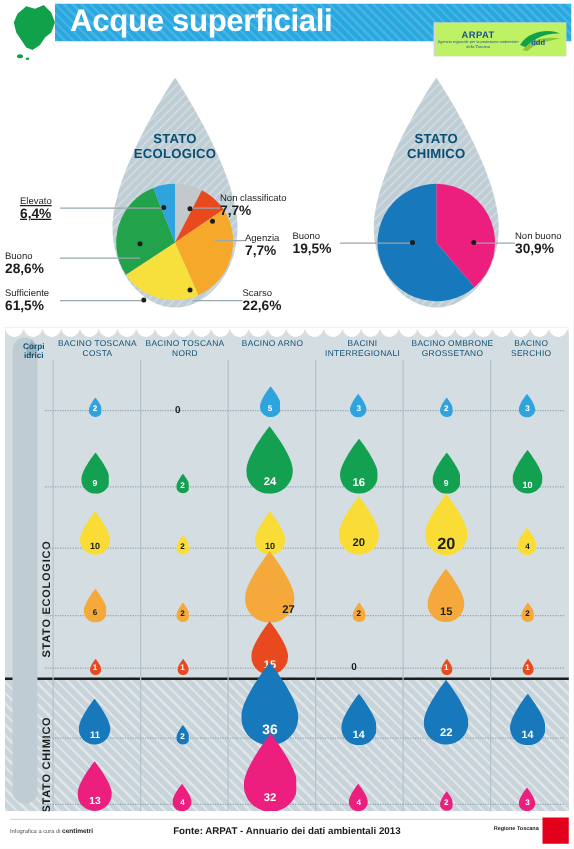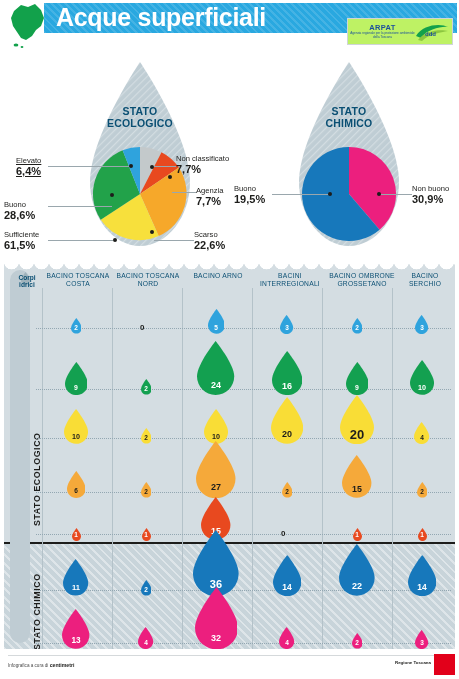--- a/index.html
+++ b/index.html
@@ -366,21 +366,21 @@
           </svg><div class="num" style="bottom: 4.92829px; color: rgb(29, 29, 27); font-size: 13px;">20</div></div>
         <div class="cell" style="left: 410.4px; top: 151.96px; width: 15.2px; height: 22.04px;"><svg viewBox="0 0 100 145" width="15.2" height="22.04">
             <path d="M50 0 C50 0 100 62 100 95 C100 123 78 145 50 145 C22 145 0 123 0 95 C0 62 50 0 50 0 Z" fill="#f9dd36"></path>
           </svg><div class="num" style="bottom: 2.204px; color: rgb(29, 29, 27); font-size: 6.5px;">4</div></div>
         <div class="cell" style="left: 62.6919px; top: 201.007px; width: 18.6161px; height: 26.9934px;"><svg viewBox="0 0 100 145" width="18.61612204515215" height="26.993376965470617">
             <path d="M50 0 C50 0 100 62 100 95 C100 123 78 145 50 145 C22 145 0 123 0 95 C0 62 50 0 50 0 Z" fill="#f5a93a"></path>
           </svg><div class="num" style="bottom: 2.69934px; color: rgb(29, 29, 27); font-size: 6.5px;">6</div></div>
         <div class="cell" style="left: 136.626px; top: 212.415px; width: 10.748px; height: 15.5846px;"><svg viewBox="0 0 100 145" width="10.748023074035522" height="15.584633457351508">
             <path d="M50 0 C50 0 100 62 100 95 C100 123 78 145 50 145 C22 145 0 123 0 95 C0 62 50 0 50 0 Z" fill="#f5a93a"></path>
           </svg><div class="num" style="bottom: 1.55846px; color: rgb(29, 29, 27); font-size: 6.5px;">2</div></div>
-        <div class="cell" style="left: 192.255px; top: 170.738px; width: 39.4908px; height: 57.2616px;"><svg viewBox="0 0 100 145" width="39.4907584125704" height="57.26159969822708">
+        <div class="cell" style="left: 192.255px; top: 170.738px; width: 39.4908px; height: 57.2616px; text-align: right;"><svg viewBox="0 0 100 145" width="39.4907584125704" height="57.26159969822708">
             <path d="M50 0 C50 0 100 62 100 95 C100 123 78 145 50 145 C22 145 0 123 0 95 C0 62 50 0 50 0 Z" fill="#f5a93a"></path>
           </svg><div class="num" style="bottom: 5.72616px; color: rgb(29, 29, 27); font-size: 9px;">27</div></div>
         <div class="cell" style="left: 277.626px; top: 212.415px; width: 10.748px; height: 15.5846px;"><svg viewBox="0 0 100 145" width="10.748023074035522" height="15.584633457351508">
             <path d="M50 0 C50 0 100 62 100 95 C100 123 78 145 50 145 C22 145 0 123 0 95 C0 62 50 0 50 0 Z" fill="#f5a93a"></path>
           </svg><div class="num" style="bottom: 1.55846px; color: rgb(29, 29, 27); font-size: 6.5px;">2</div></div>
         <div class="cell" style="left: 338.283px; top: 185.32px; width: 29.4347px; height: 42.6803px;"><svg viewBox="0 0 100 145" width="29.434673431176368" height="42.68027647520573">
             <path d="M50 0 C50 0 100 62 100 95 C100 123 78 145 50 145 C22 145 0 123 0 95 C0 62 50 0 50 0 Z" fill="#f5a93a"></path>
           </svg><div class="num" style="bottom: 4.26803px; color: rgb(29, 29, 27); font-size: 8.8304px;">15</div></div>
         <div class="cell" style="left: 412.626px; top: 212.415px; width: 10.748px; height: 15.5846px;"><svg viewBox="0 0 100 145" width="10.748023074035522" height="15.584633457351508">
             <path d="M50 0 C50 0 100 62 100 95 C100 123 78 145 50 145 C22 145 0 123 0 95 C0 62 50 0 50 0 Z" fill="#f5a93a"></path>
@@ -440,15 +440,16 @@
       </div>
   </div>
 </div>
 
 <div class="footer">
   <div class="footer-line"></div>
   <div class="foot-left">
     <span>Infografica a cura di</span>
     <b>centimetri</b>
   </div>
+  <div class="foot-center">Fonte: ARPAT - Annuario dei dati ambientali 2013</div>
   <div class="regione">Regione Toscana</div>
   <div class="regione-mark"></div>
 </div>
 
 </body></html>

